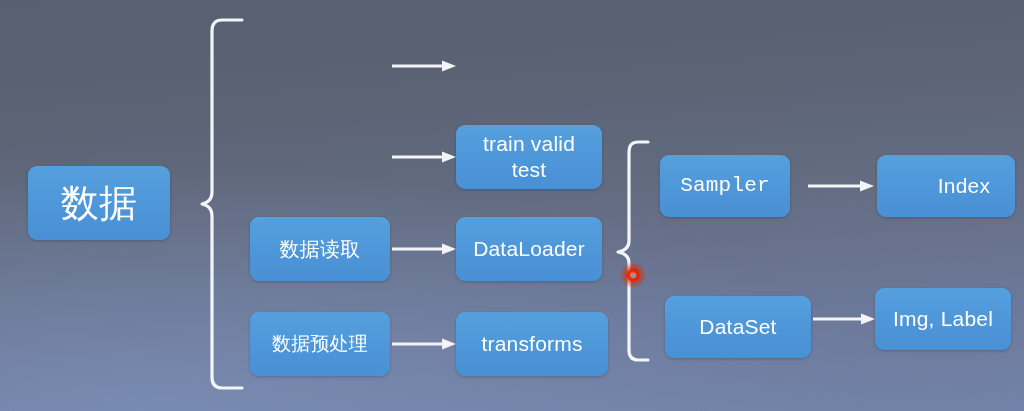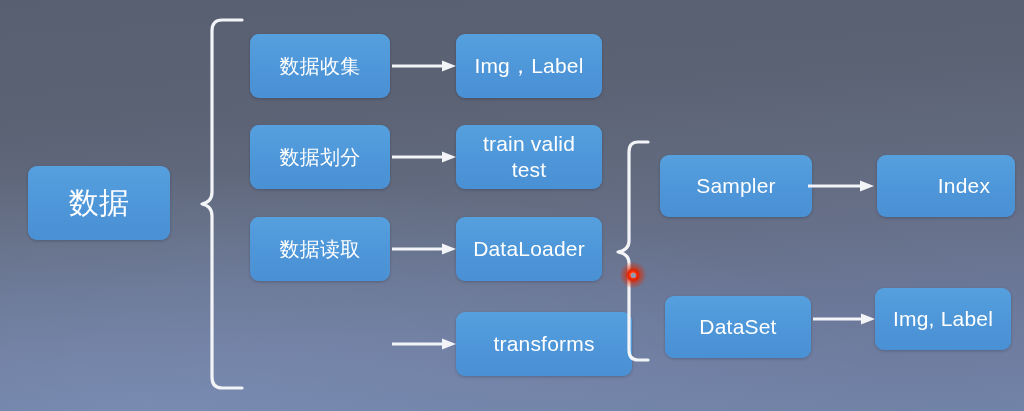--- a/index.html
+++ b/index.html
@@ -30,21 +30,21 @@
     justify-content: center;
     text-align: center;
     line-height: 1.22;
     letter-spacing: 0.2px;
     box-shadow: 0 1px 3px rgba(20,30,50,0.28);
     -webkit-font-smoothing: antialiased;
   }
   .node.cjk {
     font-family: "DejaVu Sans", "Liberation Sans", sans-serif;
   }
-  .node-root { font-size: 30px; }
+  .node-root { font-size: 38px; }
   .node-stage { font-size: 20px; }
   .node-out   { font-size: 21px; }
   .node-sub   { font-size: 21px; }
 
   
   .arrow {
     position: absolute;
     height: 14px;
     display: block;
   }
@@ -86,32 +86,29 @@
 <div id="canvas">
 
   <div class="node node-root cjk" style="left:28px; top:166px; width:142px; height:74px;">数据</div>
 
   <div class="brace" style="left:198px; top:16px; width:48px; height:376px;">
     <svg width="48" height="376" viewBox="0 0 48 376" fill="none">
       <path d="M44 4 H24 Q14 4 14 15 V176 Q14 186 4 188 Q14 190 14 200 V361 Q14 372 24 372 H44" stroke="#f2f4f7" stroke-width="3.2" stroke-linecap="round" stroke-linejoin="round" fill="none"></path>
     </svg>
   </div>
 
-  <div class="node node-stage cjk" style="left:250px; top:34px; width:140px; height:64px;">数据收集</div>
 
   <div class="arrow" style="left:392px; top:59px; width:64px;">
     <svg width="64" height="14" viewBox="0 0 64 14">
       <line x1="0" y1="7" x2="50" y2="7" stroke="#f2f4f7" stroke-width="3"></line>
       <polygon points="50,1.5 64,7 50,12.5" fill="#f2f4f7"></polygon>
     </svg>
   </div>
 
-  <div class="node node-out" style="left:456px; top:34px; width:146px; height:64px;">Img，Label</div>
 
-  <div class="node node-stage cjk" style="left:250px; top:125px; width:140px; height:64px;">数据划分</div>
 
   <div class="arrow" style="left:392px; top:150px; width:64px;">
     <svg width="64" height="14" viewBox="0 0 64 14">
       <line x1="0" y1="7" x2="50" y2="7" stroke="#f2f4f7" stroke-width="3"></line>
       <polygon points="50,1.5 64,7 50,12.5" fill="#f2f4f7"></polygon>
     </svg>
   </div>
 
   <div class="node node-out" style="left:456px; top:125px; width:146px; height:64px; flex-direction:column;text-align:right;">
     <span>train valid</span>
@@ -122,37 +119,38 @@
 
   <div class="arrow" style="left:392px; top:242px; width:64px;">
     <svg width="64" height="14" viewBox="0 0 64 14">
       <line x1="0" y1="7" x2="50" y2="7" stroke="#f2f4f7" stroke-width="3"></line>
       <polygon points="50,1.5 64,7 50,12.5" fill="#f2f4f7"></polygon>
     </svg>
   </div>
 
   <div class="node node-out" style="left:456px; top:217px; width:146px; height:64px;">DataLoader</div>
 
+  <div class="node node-stage cjk" style="left:250px; top:312px; width:140px; height:64px; font-size:19px;">数据预处理</div>
 
   <div class="arrow" style="left:392px; top:337px; width:64px;">
     <svg width="64" height="14" viewBox="0 0 64 14">
       <line x1="0" y1="7" x2="50" y2="7" stroke="#f2f4f7" stroke-width="3"></line>
       <polygon points="50,1.5 64,7 50,12.5" fill="#f2f4f7"></polygon>
     </svg>
   </div>
 
-  <div class="node node-out" style="left:456px; top:312px; width:176px; height:64px;">transforms</div>
+  <div class="node node-out" style="left:456px; top:312px; width:152px; height:64px;">transforms</div>
 
   <div class="brace" style="left:612px; top:138px; width:40px; height:226px;">
     <svg width="40" height="226" viewBox="0 0 40 226" fill="none">
       <path d="M36 4 H26 Q17 4 17 14 V103 Q17 112 6 114 Q17 116 17 125 V212 Q17 222 26 222 H36" stroke="#f2f4f7" stroke-width="3.2" stroke-linecap="round" stroke-linejoin="round" fill="none"></path>
     </svg>
   </div>
 
-  <div class="node node-sub" style="left:660px; top:155px; width:152px; height:62px;">Sampler</div>
+  <div class="node node-sub" style="left:660px; top:155px; width:130px; height:62px;font-family:Liberation Mono, monospace;">Sampler</div>
 
   <div class="arrow" style="left:808px; top:179px; width:66px;">
     <svg width="66" height="14" viewBox="0 0 66 14">
       <line x1="0" y1="7" x2="52" y2="7" stroke="#f2f4f7" stroke-width="3"></line>
       <polygon points="52,1.5 66,7 52,12.5" fill="#f2f4f7"></polygon>
     </svg>
   </div>
 
   <div class="node node-sub" style="left:877px; top:155px; width:138px; height:62px;padding-left:36px;">Index</div>
 

